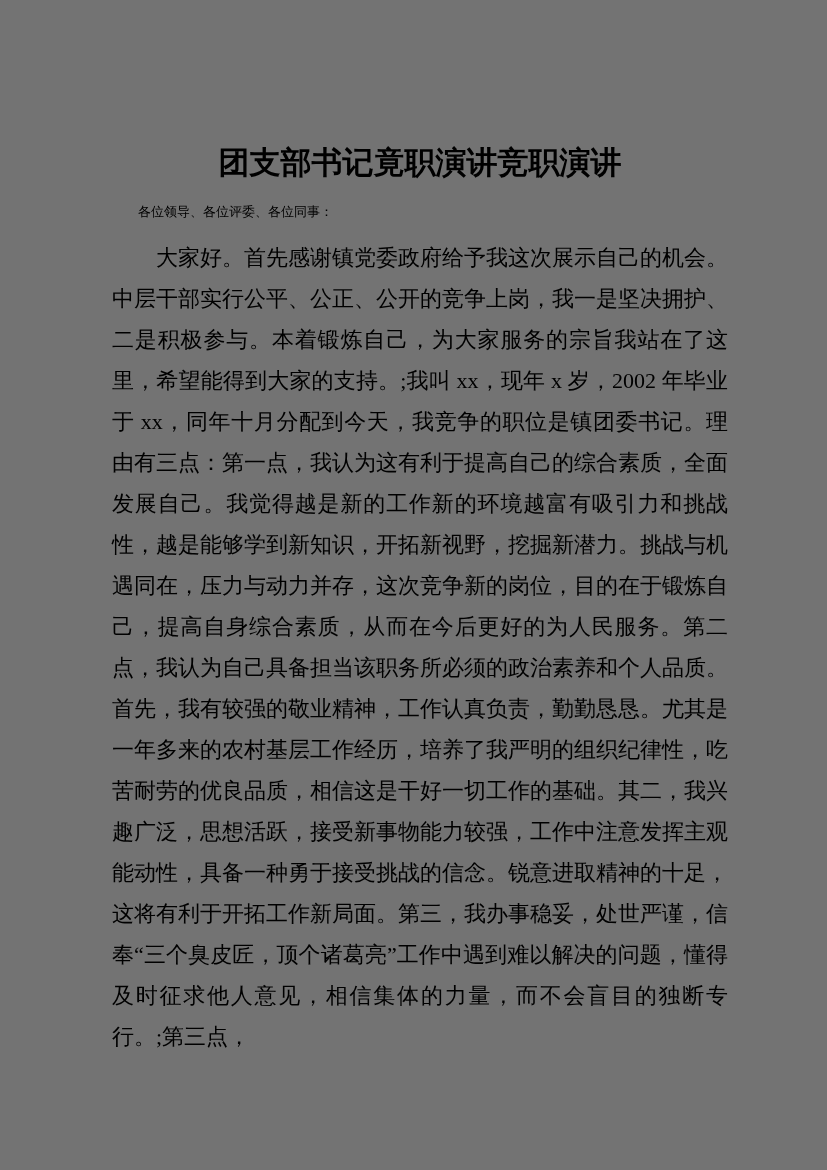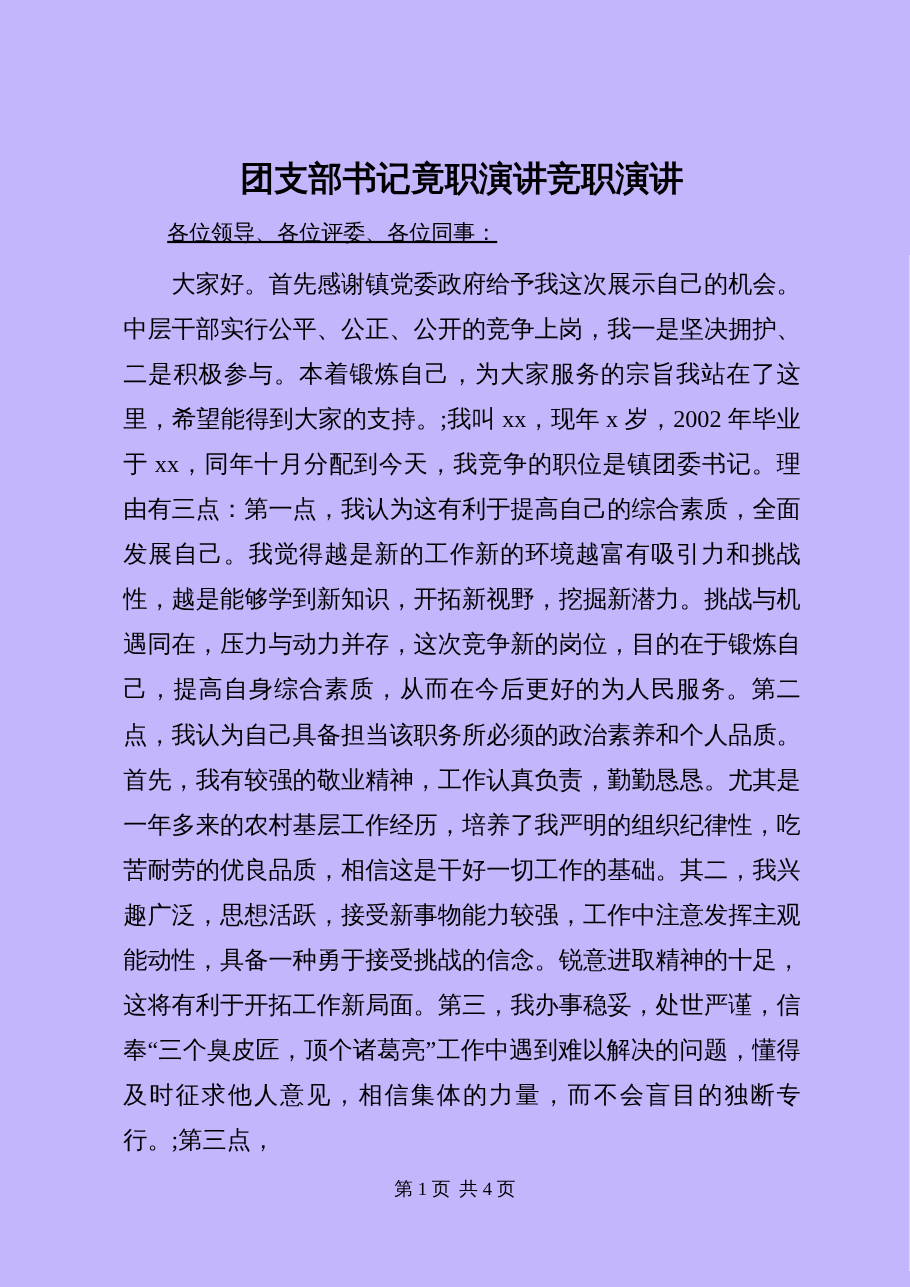--- a/index.html
+++ b/index.html
@@ -11,40 +11,39 @@
     width: 827px;
     height: 1170px;
     position: relative;
     overflow: hidden;
     font-family: "Liberation Serif", "DejaVu Serif", serif;
     color: #000000;
   }
   .page {
     position: absolute;
     inset: 0;
-    background: #c4b5fd;
+    background: #737373;
   }
   .doc-title {
     margin: 142px 99px 0 112px;
     width: 616px;
     font-size: 31px;
     line-height: 42px;
     font-weight: bold;
     text-align: center;
     letter-spacing: 0px;
     white-space: nowrap;
   }
   .salutation {
     margin: 13px 99px 0 112px;
     width: 616px;
-    font-size: 20px;
+    font-size: 13px;
     line-height: 30px;
     text-indent: 2em;
     font-weight: normal;
-    text-decoration: underline;
   }
   .body-para {
     margin: 10px 41px 0 112px;
     width: 616px;
     font-size: 22px;
     line-height: 41px;
     text-align: justify;
     text-indent: 2em;
     font-weight: normal;
     word-break: break-all;
@@ -67,17 +66,14 @@
 <body>
 
 <div class="page">
 
   <div class="doc-title">团支部书记竟职演讲竞职演讲</div>
 
   <div class="salutation">各位领导、各位评委、各位同事：</div>
 
   <div class="body-para">大家好。首先感谢镇党委政府给予我这次展示自己的机会。中层干部实行公平、公正、公开的竞争上岗，我一是坚决拥护、二是积极参与。本着锻炼自己，为大家服务的宗旨我站在了这里，希望能得到大家的支持。;我叫 xx，现年 x 岁，2002 年毕业于 xx，同年十月分配到今天，我竞争的职位是镇团委书记。理由有三点：第一点，我认为这有利于提高自己的综合素质，全面发展自己。我觉得越是新的工作新的环境越富有吸引力和挑战性，越是能够学到新知识，开拓新视野，挖掘新潜力。挑战与机遇同在，压力与动力并存，这次竞争新的岗位，目的在于锻炼自己，提高自身综合素质，从而在今后更好的为人民服务。第二点，我认为自己具备担当该职务所必须的政治素养和个人品质。首先，我有较强的敬业精神，工作认真负责，勤勤恳恳。尤其是一年多来的农村基层工作经历，培养了我严明的组织纪律性，吃苦耐劳的优良品质，相信这是干好一切工作的基础。其二，我兴趣广泛，思想活跃，接受新事物能力较强，工作中注意发挥主观能动性，具备一种勇于接受挑战的信念。锐意进取精神的十足，这将有利于开拓工作新局面。第三，我办事稳妥，处世严谨，信奉“三个臭皮匠，顶个诸葛亮”工作中遇到难以解决的问题，懂得及时征求他人意见，相信集体的力量，而不会盲目的独断专行。;第三点，</div>
 
-  <div class="footer">
-    <span>第 1 页</span><span class="sep"></span><span>共 4 页</span>
-  </div>
 
 </div>
 
 </body></html>

